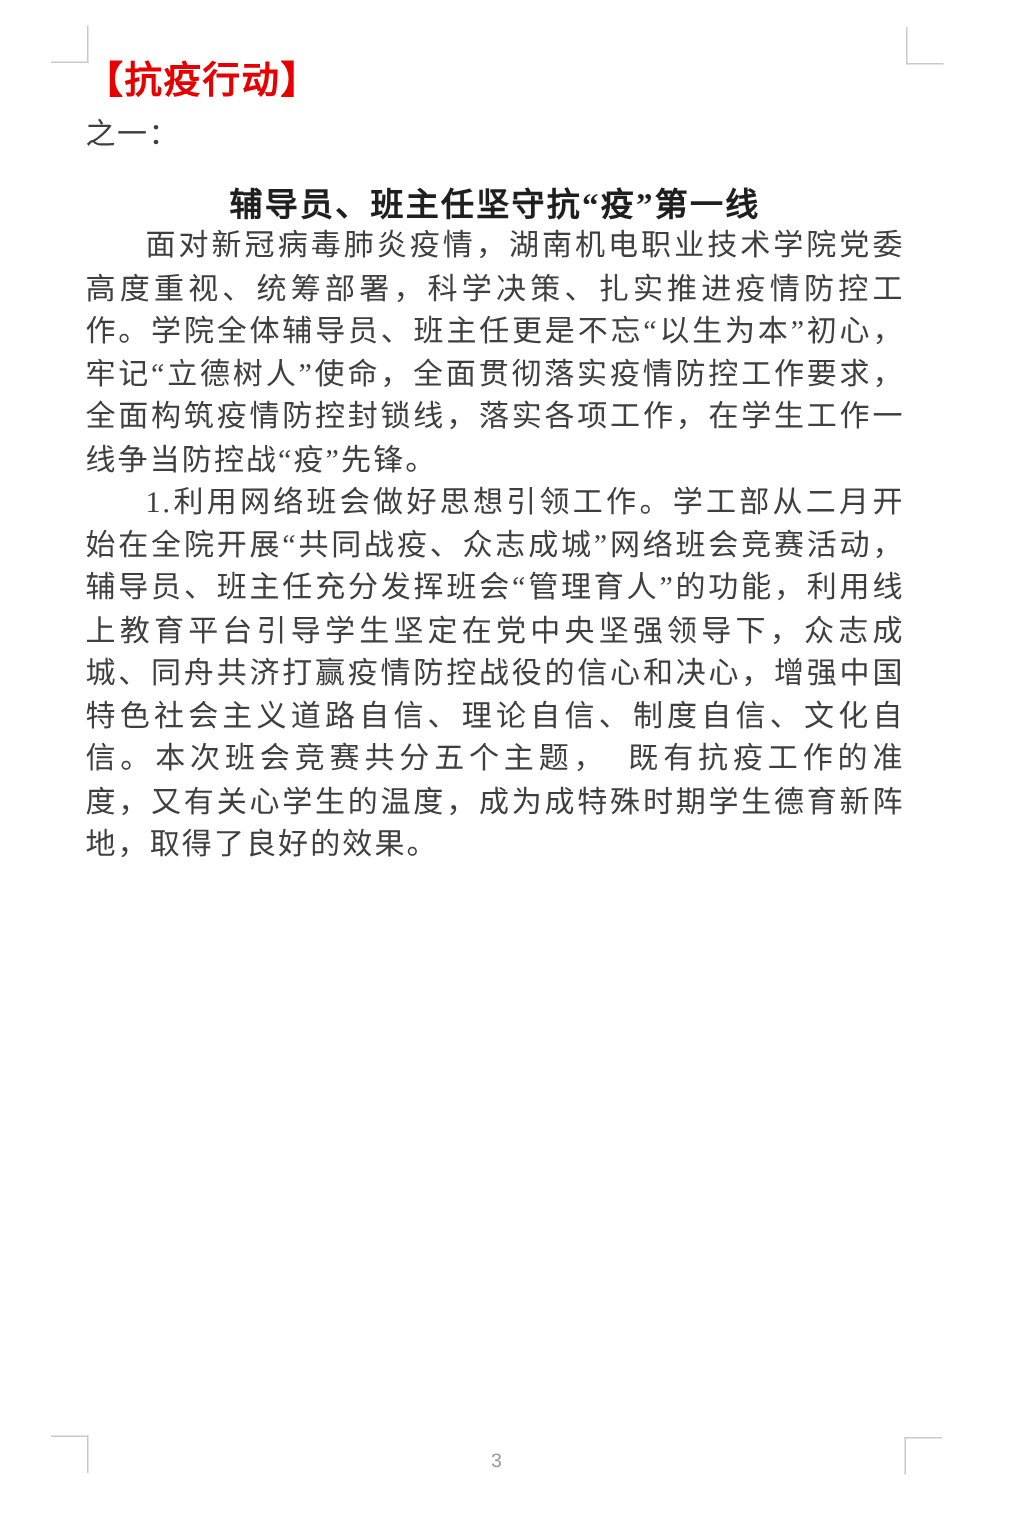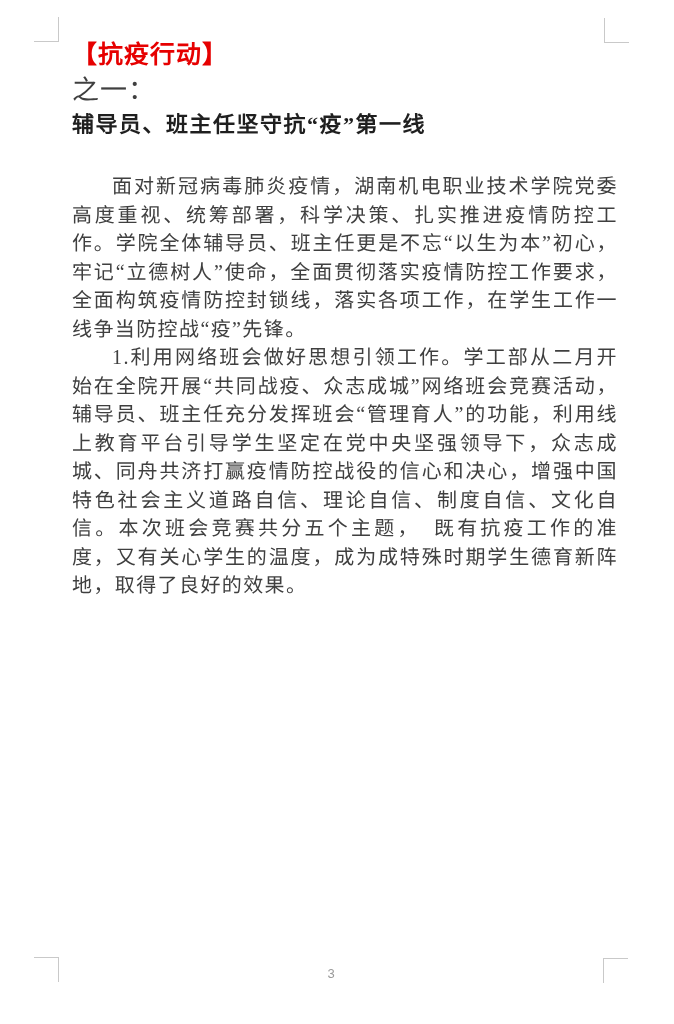--- a/index.html
+++ b/index.html
@@ -22,48 +22,48 @@
     height: 24px;
   }
   .crop-tl { left: 34px;  top: 17px;  border-right: 1px solid var(--crop-mark); border-bottom: 1px solid var(--crop-mark); }
   .crop-tr { left: 604px; top: 18px;  border-left: 1px solid var(--crop-mark);  border-bottom: 1px solid var(--crop-mark); }
   .crop-bl { left: 34px;  top: 957px; border-right: 1px solid var(--crop-mark); border-top: 1px solid var(--crop-mark); }
   .crop-br { left: 603px; top: 958px; border-left: 1px solid var(--crop-mark);  border-top: 1px solid var(--crop-mark); }
 
   
   .content {
     position: absolute;
-    left: 72px;
+    left: 57px;
     top: 40px;
     width: 546px;
   }
   .section-header {
     font-size: 25px;
     line-height: 30px;
     font-weight: bold;
     color: var(--header-red);
     letter-spacing: 1px;
   }
   .series-label {
     margin-top: 7px;
-    font-size: 27px;
+    font-size: 20px;
     line-height: 26px;
     color: var(--body-text);
     letter-spacing: 1px;
   }
   .doc-title {
-    margin-top: 8px;
+    margin-top: 20px;
     font-size: 22px;
     line-height: 27px;
     font-weight: bold;
+    text-align: center;
     color: var(--title-text);
     letter-spacing: 1.5px;
   }
   .body-text {
-    margin-top: 34px;
   }
   .body-text p {
     margin: 0;
     font-size: 20px;
     line-height: 28.5px;
     color: var(--body-text);
     text-align: justify;
     text-indent: 2em;
     letter-spacing: 1.4px;
   }

